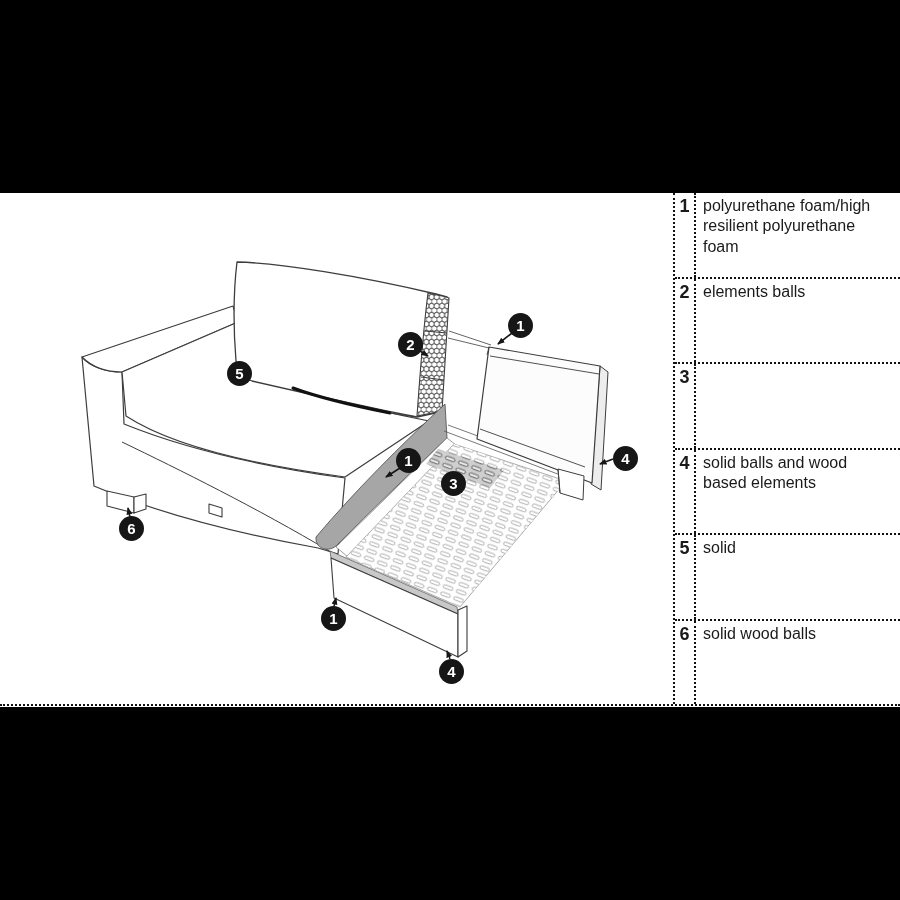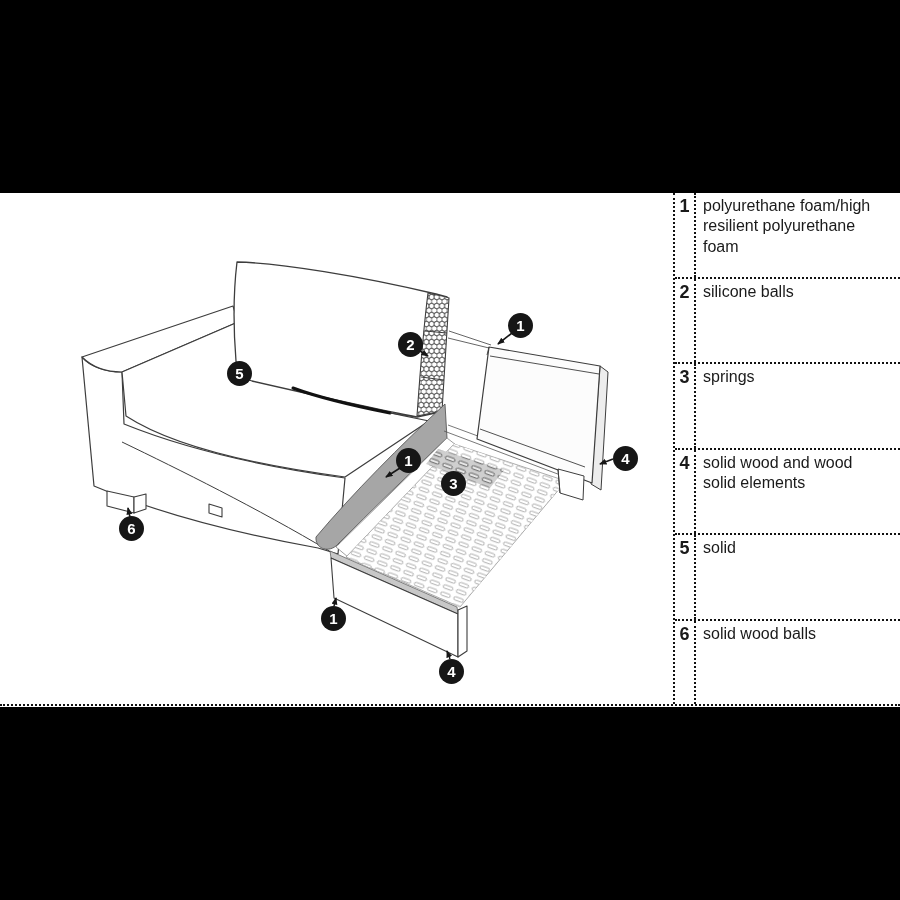--- a/index.html
+++ b/index.html
@@ -136,29 +136,28 @@
   <div class="badge" style="left:439px;top:466px">4</div>
 </div>
 
 <div class="legend">
   <div class="legend-row">
     <div class="legend-num">1</div>
     <div class="legend-label">polyurethane foam/high resilient polyurethane foam</div>
   </div>
   <div class="legend-row">
     <div class="legend-num">2</div>
-    <div class="legend-label">silicone balls</div>
+    <div class="legend-label">elements balls</div>
   </div>
   <div class="legend-row">
     <div class="legend-num">3</div>
-    <div class="legend-label">springs</div>
   </div>
   <div class="legend-row">
     <div class="legend-num">4</div>
-    <div class="legend-label">solid wood and wood solid elements</div>
+    <div class="legend-label">solid balls and wood based elements</div>
   </div>
   <div class="legend-row">
     <div class="legend-num">5</div>
     <div class="legend-label">solid</div>
   </div>
   <div class="legend-row">
     <div class="legend-num">6</div>
     <div class="legend-label">solid wood balls</div>
   </div>
 </div>

